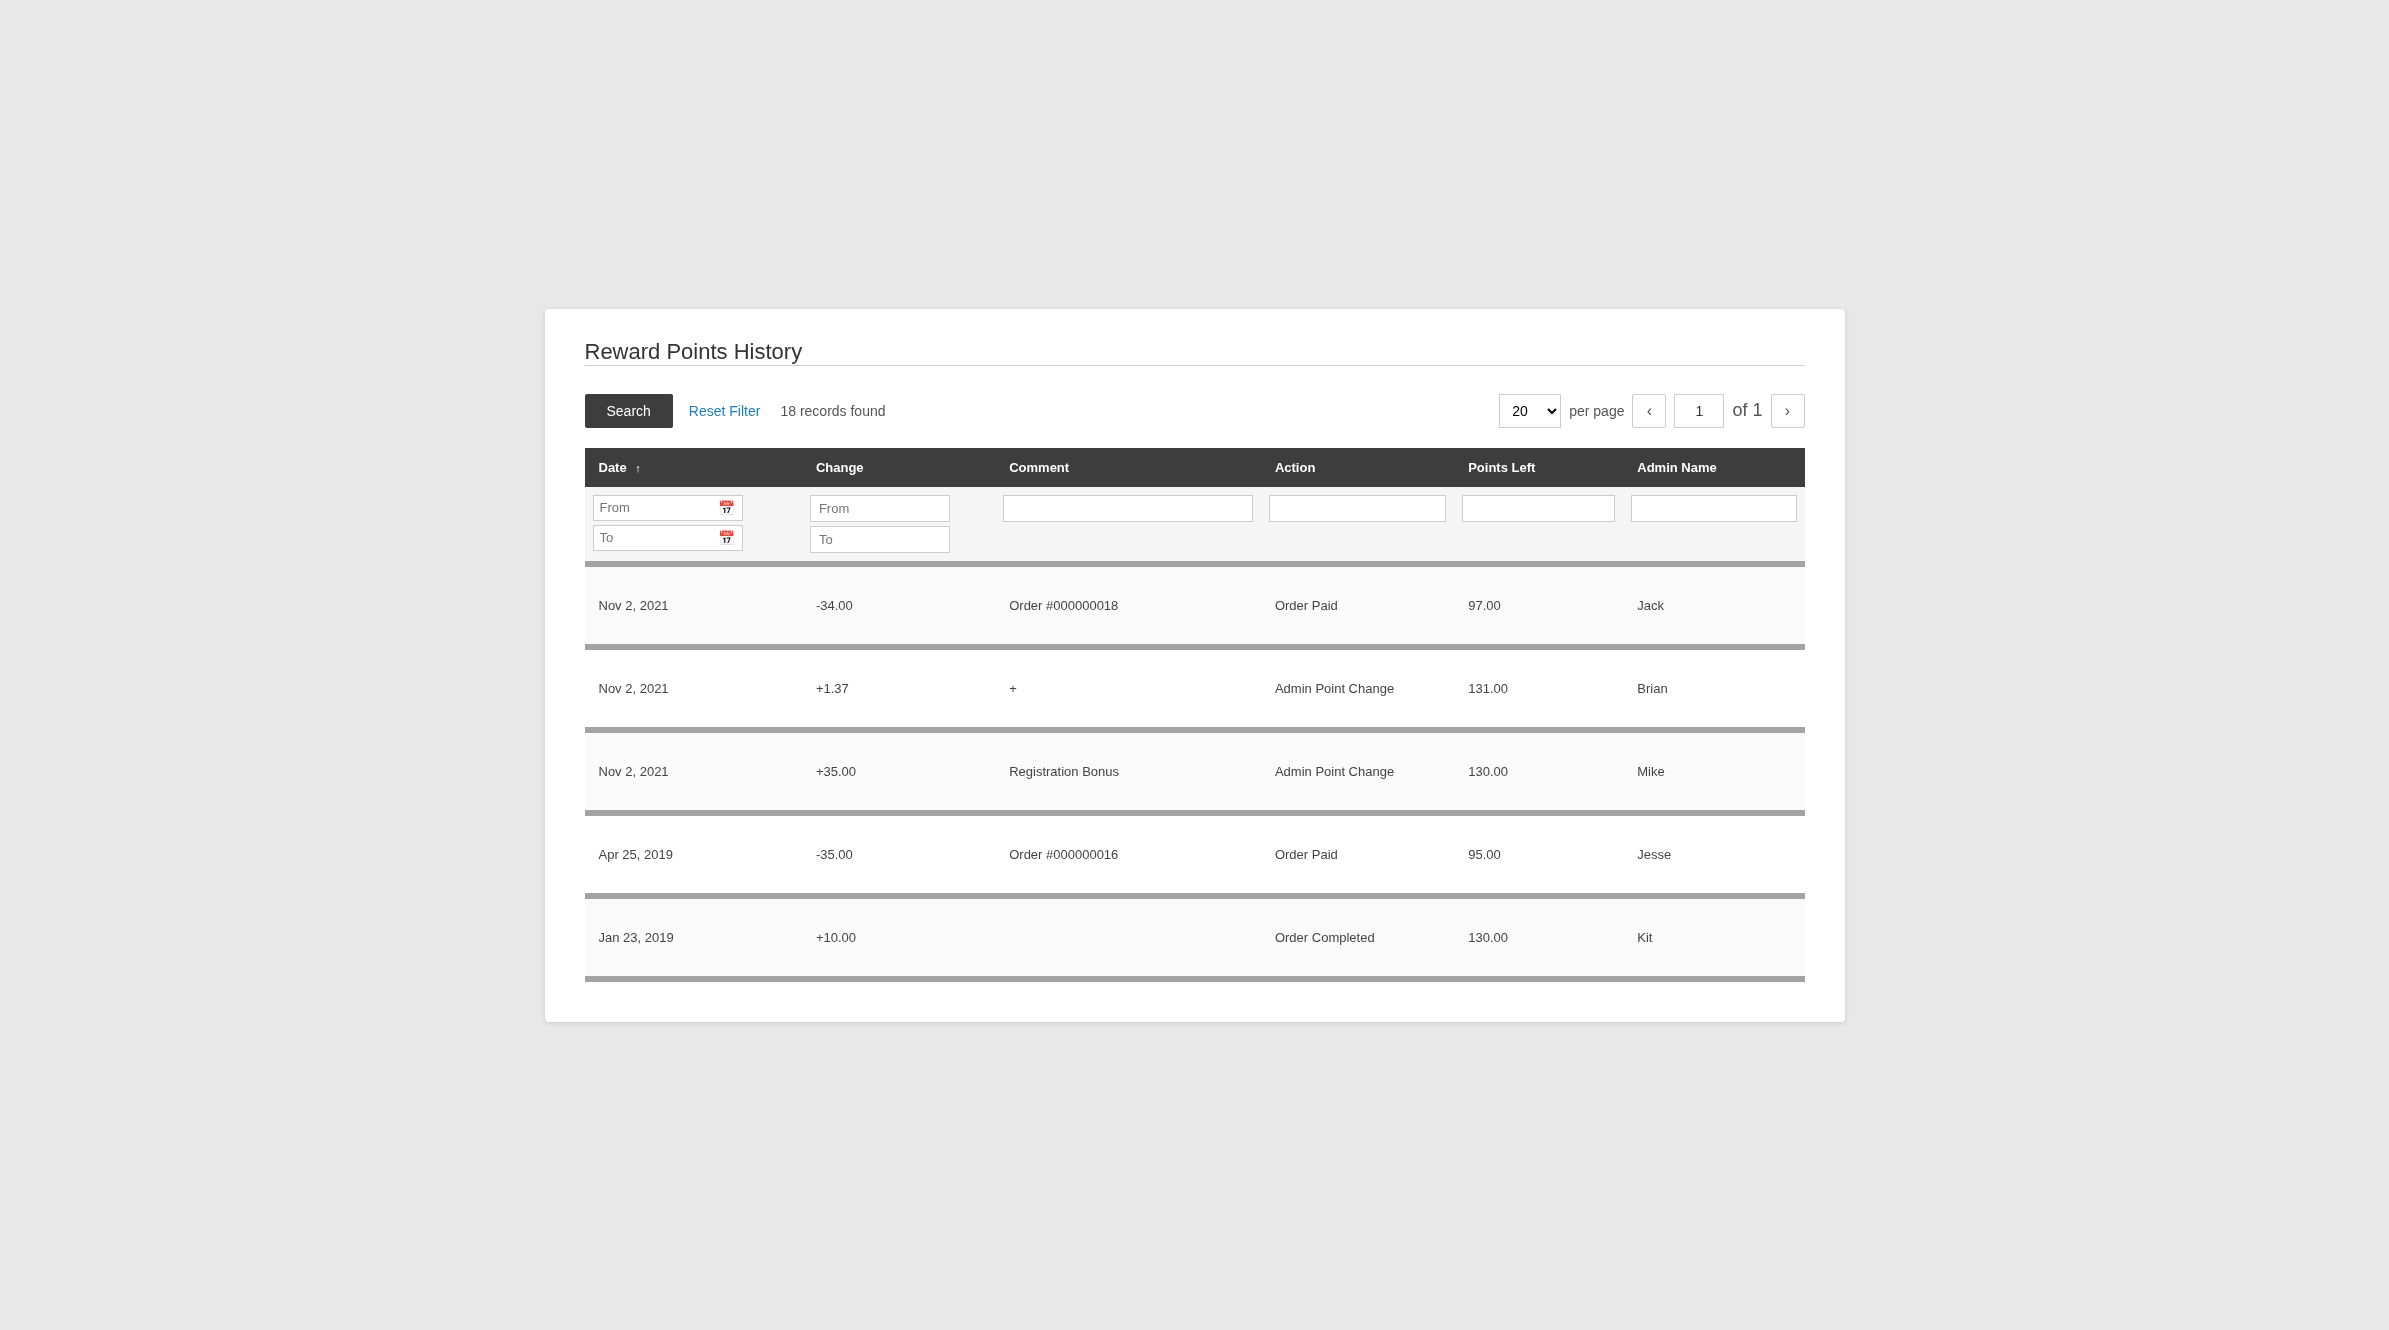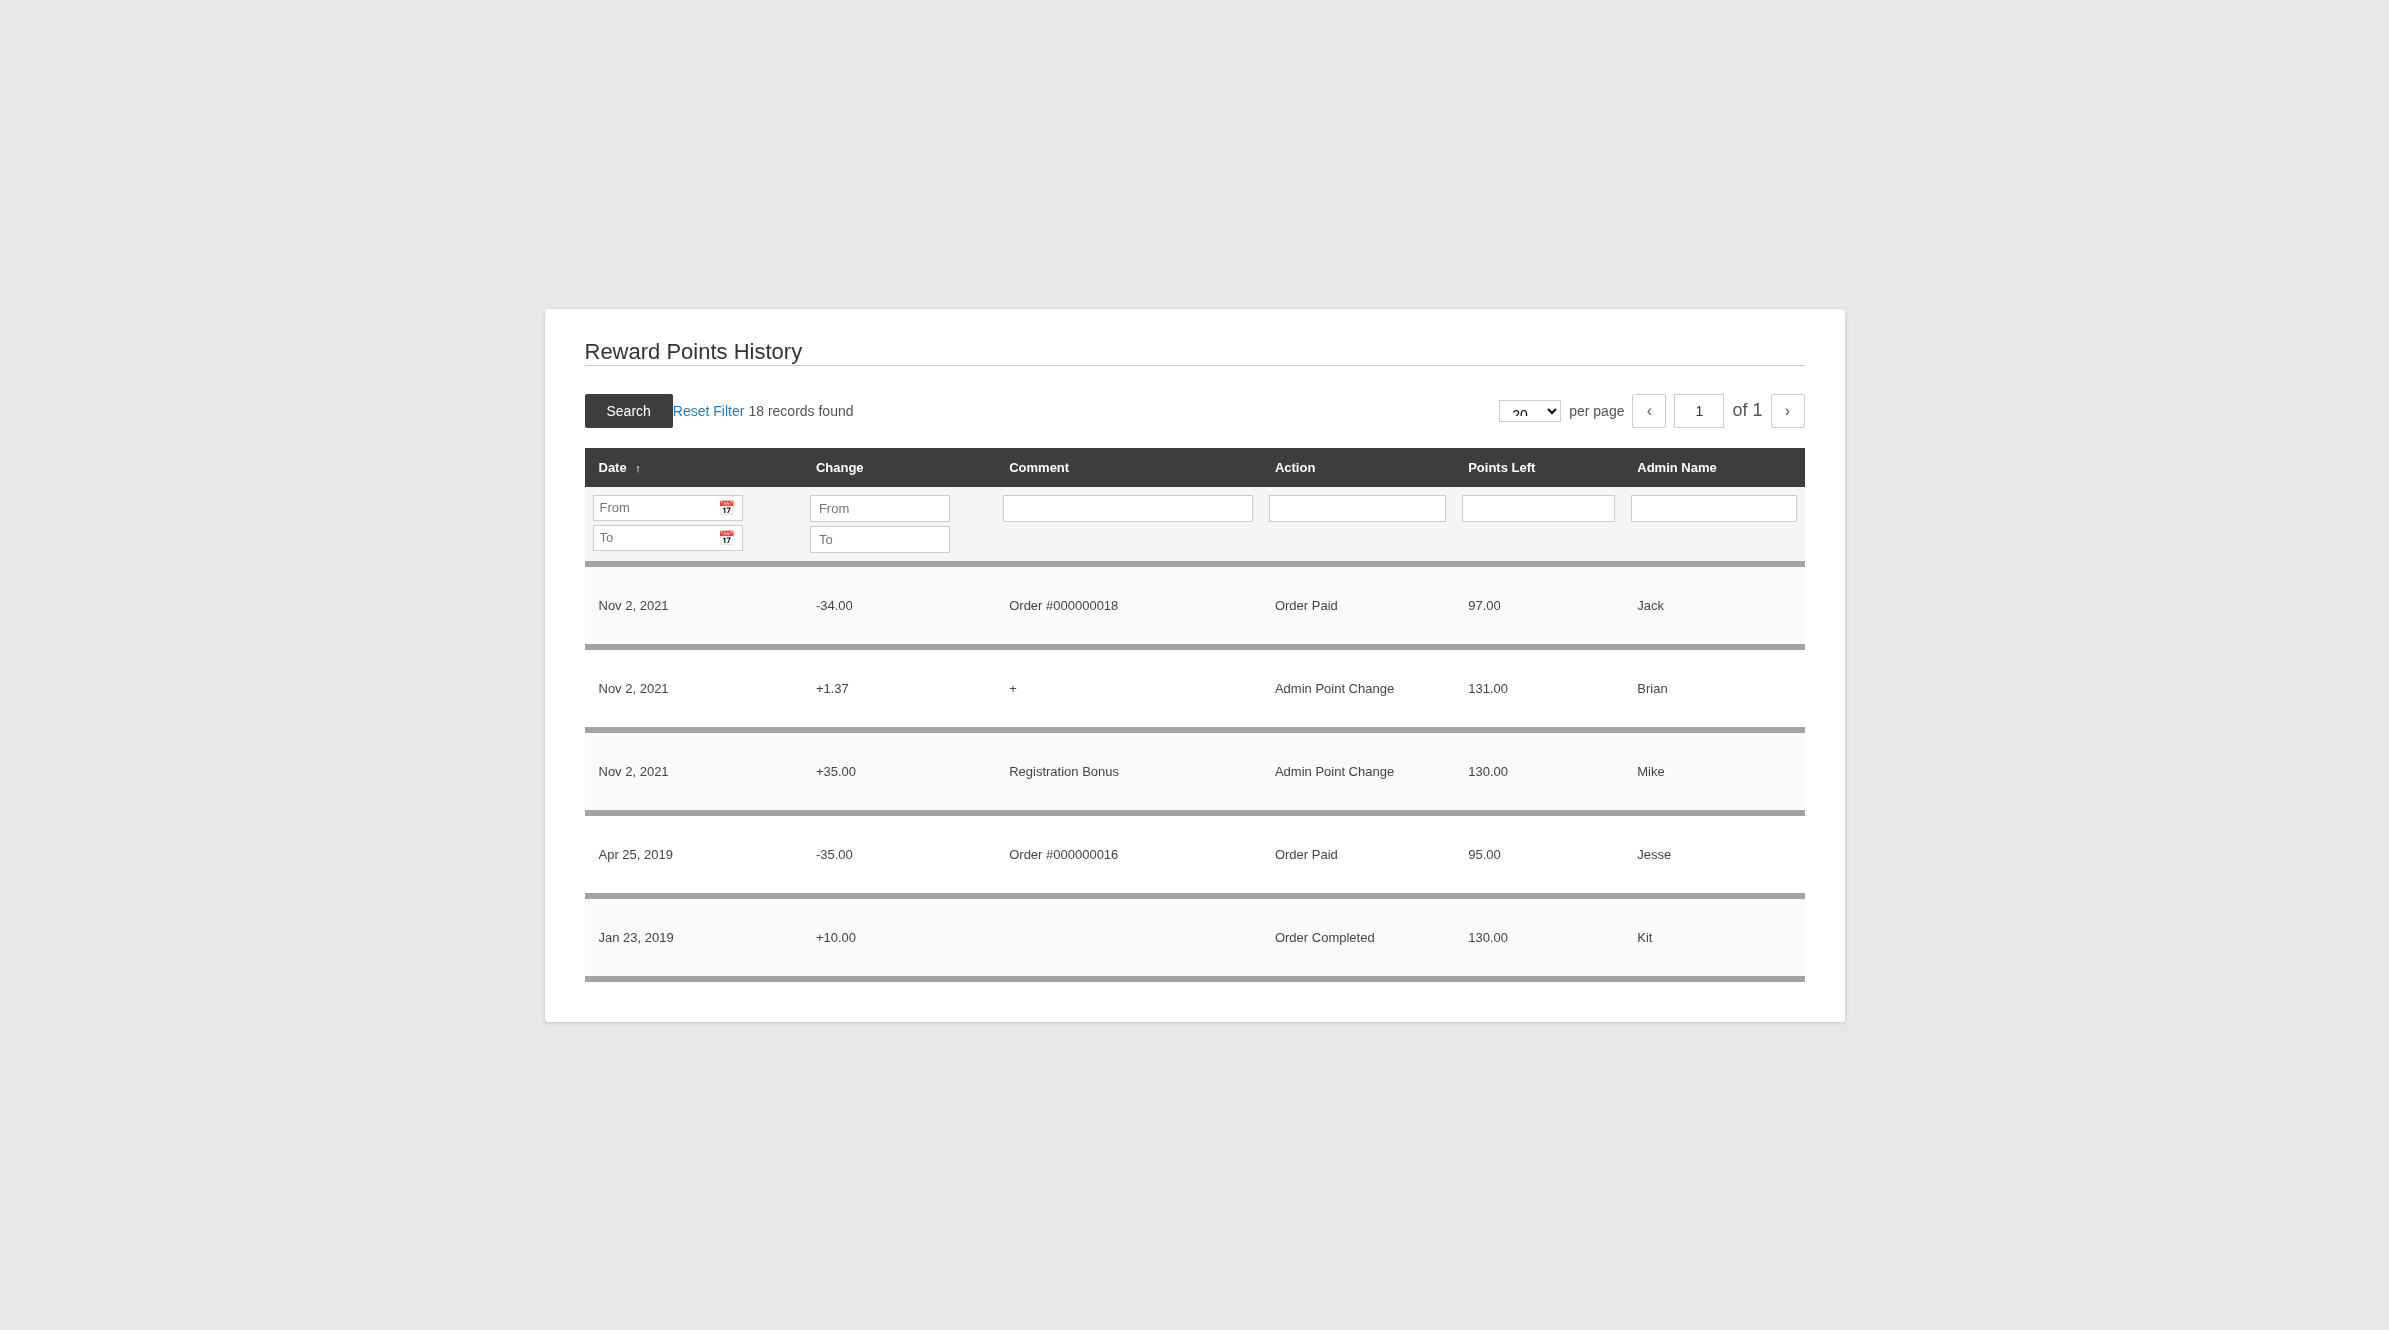--- a/index.html
+++ b/index.html
@@ -29,20 +29,21 @@
       margin-bottom: 0;
     }
     .divider {
       border: none;
       border-top: 1px solid #ccc;
       margin-bottom: 28px;
     }
     .toolbar {
       display: flex;
       align-items: center;
+      gap: 16px;
       margin-bottom: 20px;
       flex-wrap: wrap;
     }
     .btn-search {
       background: #3d3d3d;
       color: #fff;
       border: none;
       padding: 9px 22px;
       font-size: 14px;
       cursor: pointer;
@@ -71,21 +72,21 @@
       display: flex;
       align-items: center;
       gap: 8px;
     }
     .per-page-select select {
       border: 1px solid #ccc;
       padding: 5px 8px;
       font-size: 14px;
       background: #fff;
       cursor: pointer;
-      height: 22px;
+      height: 34px;
       min-width: 60px;
     }
     .per-page-label {
       font-size: 14px;
       color: #555;
     }
     .pag-btn {
       border: 1px solid #ccc;
       background: #fff;
       width: 34px;

